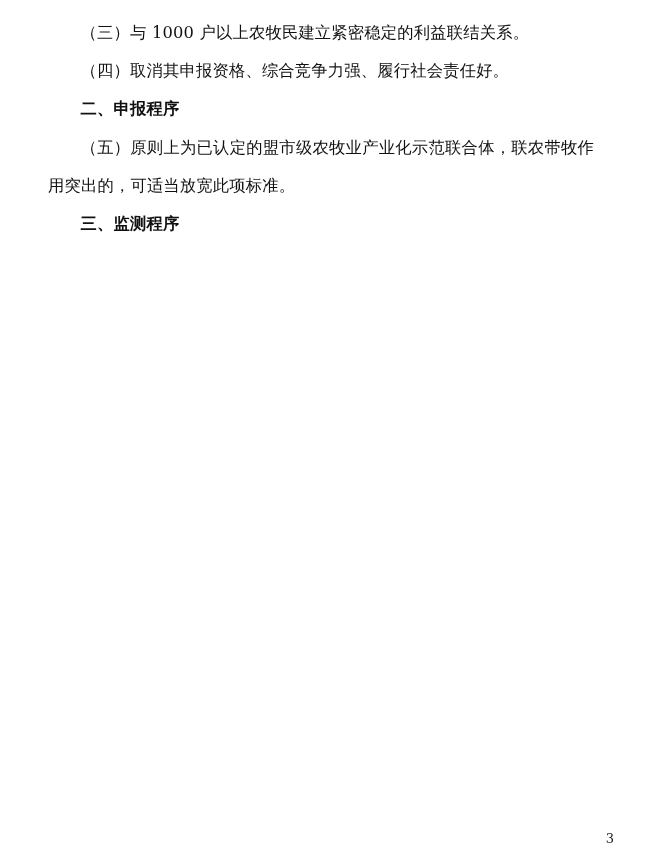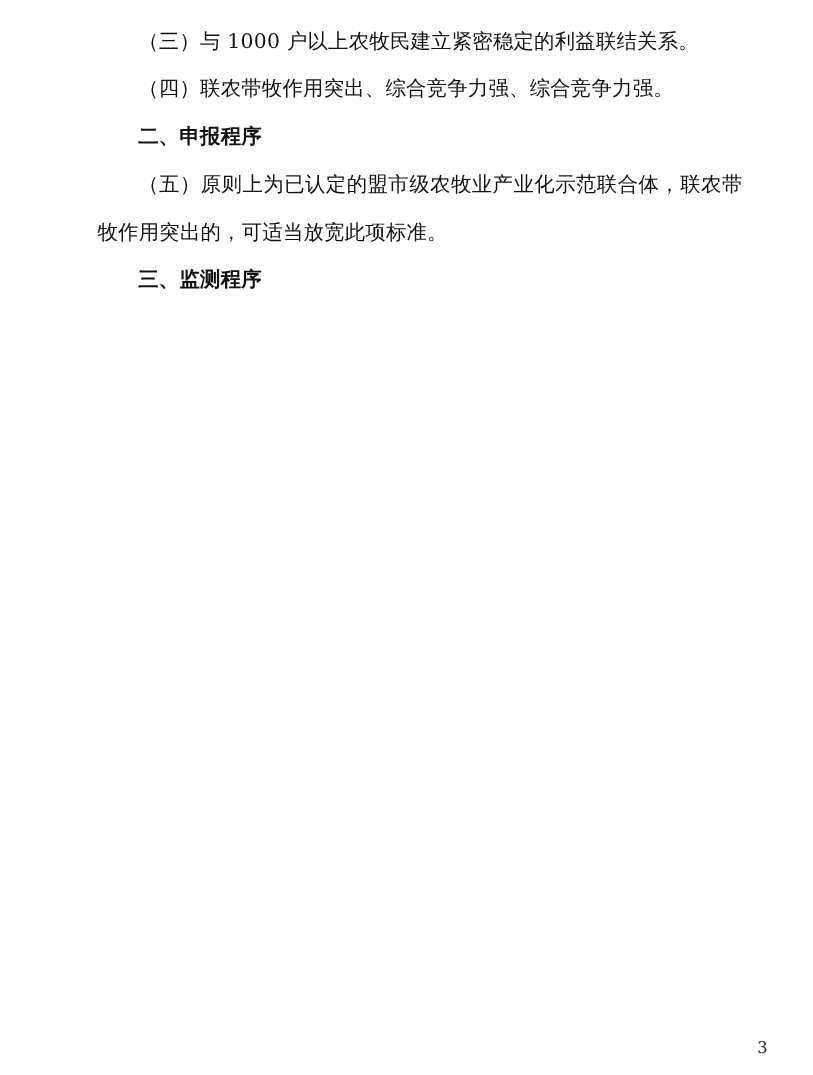--- a/index.html
+++ b/index.html
@@ -12,21 +12,21 @@
     background: #ffffff;
     font-family: "DejaVu Serif", "Liberation Serif", serif;
     color: #111111;
     overflow: hidden;
   }
   .page {
     position: relative;
     width: 650px;
     height: 860px;
     box-sizing: border-box;
-    padding: 14px 56px 10px 78px;
+    padding: 14px 56px 10px 48px;
   }
   .doc-body {
     font-size: 16.3px;
     line-height: 38.2px;
     letter-spacing: 0.2px;
     text-align: justify;
     text-justify: inter-ideograph;
   }
   .para {
     margin: 0;
@@ -50,21 +50,21 @@
   }
 </style>
 </head>
 <body>
 
 <div class="page">
   <div class="doc-body">
 
     <p class="para">（三）与 1000 户以上农牧民建立紧密稳定的利益联结关系。</p>
 
-    <p class="para">（四）联农带牧作用突出、综合竞争力强、综合竞争力强。</p>
+    <p class="para">（四）取消其申报资格、综合竞争力强、履行社会责任好。</p>
 
     <p class="para sec-heading">二、申报程序</p>
 
     <p class="para">（五）原则上为已认定的盟市级农牧业产业化示范联合体，联农带牧作用突出的，可适当放宽此项标准。</p>
 
 
 
 
     <p class="para sec-heading">三、监测程序</p>
 

